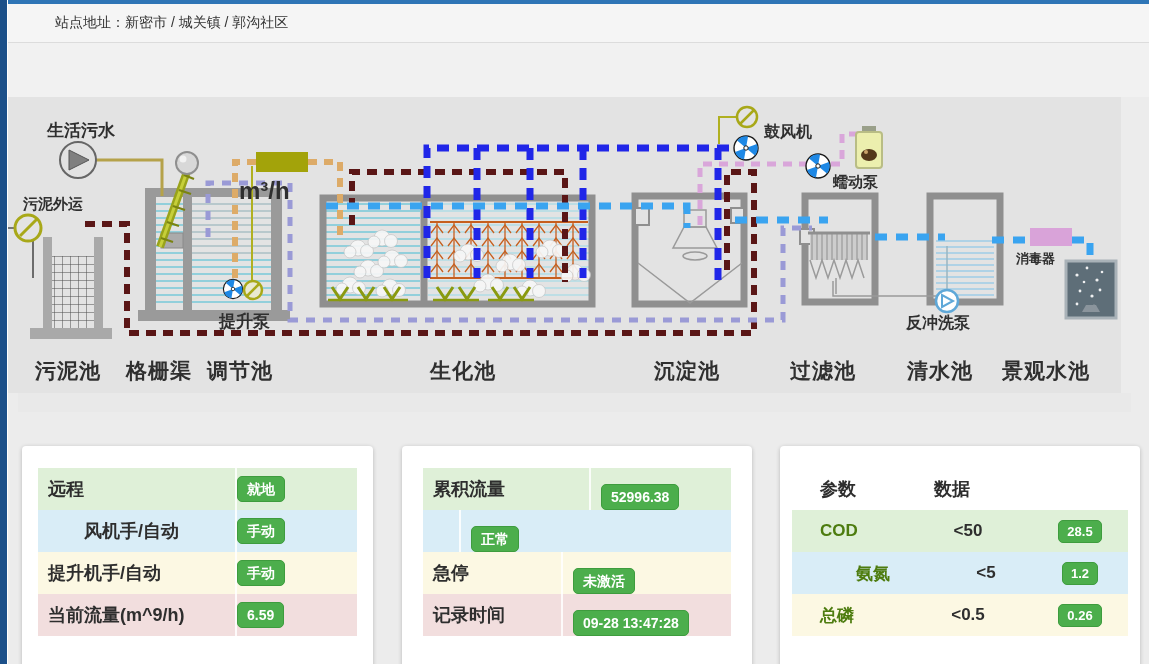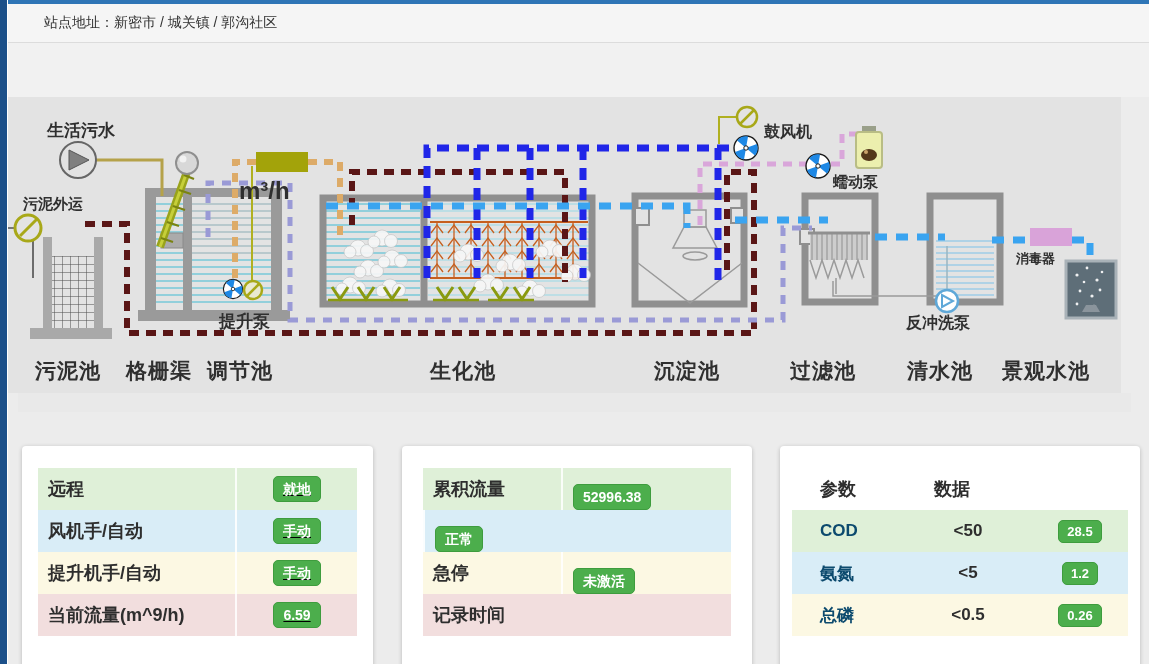--- a/index.html
+++ b/index.html
@@ -1,46 +1,46 @@
 <!DOCTYPE html>
 <html><head>
 <meta charset="utf-8">
 <style>
   html,body{margin:0;padding:0;}
   .page{position:relative;width:1149px;height:664px;background:#ececec;overflow:hidden;
         font-family:"Liberation Sans","DejaVu Sans",sans-serif;}
   .topbar{position:absolute;top:0;left:0;right:0;height:4px;background:#2e75b6;}
   .leftbar{position:absolute;top:0;left:0;width:7px;bottom:0;background:#1c5089;border-right:1px solid #fff;}
   .crumbbar{position:absolute;left:8px;right:0;top:4px;height:38px;background:#f5f5f5;
-            border-bottom:1px solid #dcdcdc;display:flex;align-items:center;}
+            border-bottom:1px solid #dcdcdc;display:flex;align-items:center;padding-left:11px;}
   .crumbbar .crumb{padding-left:36px;font-size:14px;color:#333;}
   .subband{position:absolute;left:8px;right:0;top:43px;height:54px;background:#f1f1f1;}
   .diagram{position:absolute;left:8px;top:97px;width:1113px;height:296px;background:#e3e3e3;}
   .substrip{position:absolute;left:18px;top:393px;width:1113px;height:19px;background:#e9e9e9;}
   svg{display:block;}
   svg text{font-family:"Liberation Sans","DejaVu Sans",sans-serif;font-weight:bold;fill:#2f2f2f;}
   .card{position:absolute;top:446px;background:#fff;border-radius:4px;
         box-shadow:0 1px 4px rgba(0,0,0,.22);box-sizing:border-box;height:245px;}
   #card1{left:22px;width:351px;padding:22px 16px 0;}
   #card2{left:402px;width:350px;padding:22px 21px 0;}
   #card3{left:780px;width:360px;padding:22px 12px 0;}
   .trow{height:42px;display:flex;align-items:center;}
-  .tone-success{background:#dff0d8;}
-  .tone-info{background:#d9edf7;}
+  .tone-success{background:#dff0d8;gap:28px;}
+  .tone-info{background:#d9edf7;padding-left:36px;}
   .tone-warning{background:#fcf8e3;}
   .tone-danger{background:#f2dede;}
   .tlabel{flex:1;font-size:18px;font-weight:bold;color:#2e2e2e;padding-left:10px;white-space:nowrap;}
   .vcell{width:120px;text-align:center;border-left:2px solid rgba(255,255,255,.85);height:100%;
-         display:flex;align-items:center;justify-content:center;text-decoration:underline;}
+         display:flex;align-items:center;}
   .label2{flex:0 0 128px;font-size:18px;font-weight:bold;color:#2e2e2e;padding-left:10px;white-space:nowrap;}
   .vcell2{flex:1;border-left:2px solid rgba(255,255,255,.85);height:100%;display:flex;align-items:flex-end;padding-left:10px;}
   .badge{display:inline-block;background:#4cae4c;border:1px solid #3e9c3e;color:#fff;font-weight:bold;
          font-size:14px;line-height:1;padding:5px 9px;border-radius:5px;white-space:nowrap;}
   .hrow{height:42px;display:flex;align-items:center;font-size:18px;font-weight:bold;color:#2e2e2e;}
-  .c1{width:112px;padding-left:28px;box-sizing:border-box;font-size:17px;font-weight:bold;color:#0c4a6e;}
+  .c1{width:112px;padding-left:28px;box-sizing:border-box;font-size:17px;font-weight:bold;color:#4d7c0f;}
   .c2{flex:1;text-align:center;font-size:17px;font-weight:bold;color:#2e2e2e;}
   .c3{width:96px;text-align:center;}
   .hc1{width:112px;padding-left:28px;box-sizing:border-box;}
   .hc2{flex:1;text-align:center;}
   .hc3{width:96px;text-align:center;}
   .badge-sm{font-size:13px;padding:4px 8px;}
 </style>
 </head>
 <body>
 
@@ -326,20 +326,23 @@
         </span>
     </div>
     <div class="trow tone-warning">
       <span class="label2">急停</span>
       <span class="vcell2">
           <span class="badge">未激活</span>
         </span>
     </div>
     <div class="trow tone-danger">
       <span class="label2">记录时间</span>
+      <span class="vcell2">
+          <span class="badge">09-28 13:47:28</span>
+        </span>
     </div>
   </div>
 
   <div class="card" id="card3">
     <div class="hrow">
       <span class="hc1">参数</span>
       <span class="hc3">数据</span>
     </div>
     <div class="trow tone-success">
       <span class="c1">COD</span>

